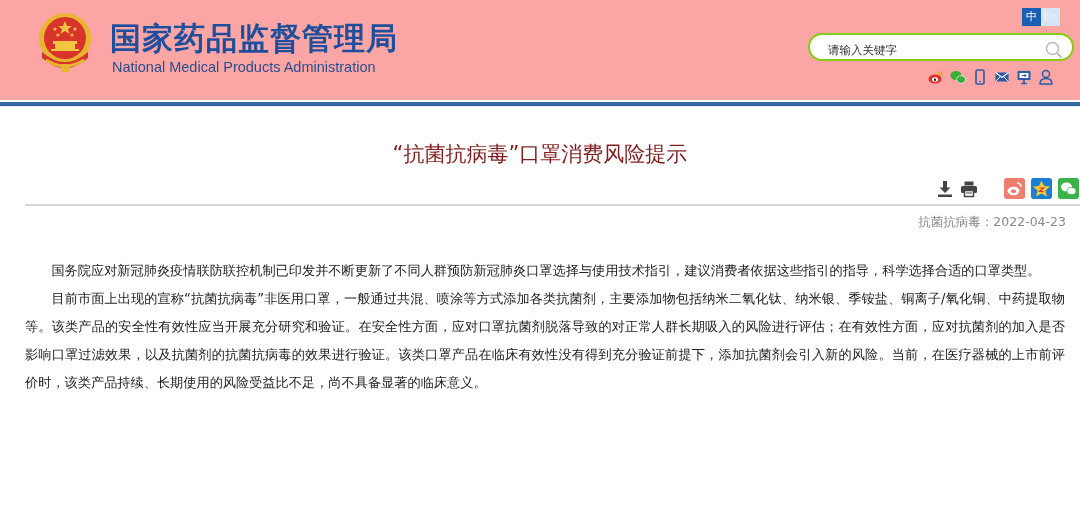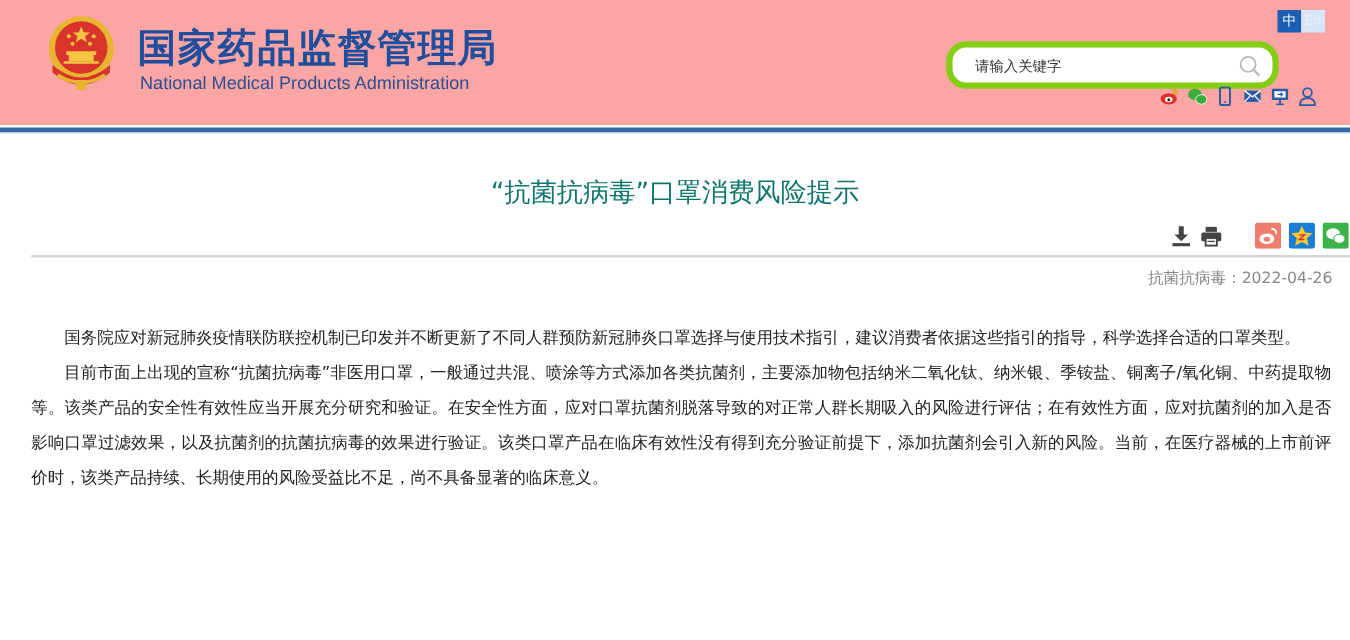--- a/index.html
+++ b/index.html
@@ -10,33 +10,33 @@
     .header { position: absolute; left: 0; top: 0; width: 1080px; height: 100px; background: #fca5a5; }
     .emblem { position: absolute; left: 36px; top: 12px; width: 58px; height: 62px; }
     .site-title-cn { position: absolute; left: 110px; top: 18px; font-size: 31px; font-weight: bold; color: #1f4e9c; letter-spacing: 1px; white-space: nowrap; font-family: "DejaVu Sans", sans-serif; }
     .site-title-en { position: absolute; left: 112px; top: 59px; font-size: 14.5px; color: #2a4f8f; white-space: nowrap; font-family: "Liberation Sans", sans-serif; }
 
     .lang-switch { position: absolute; left: 1022px; top: 8px; display: flex; height: 18px; }
     .lang-btn { width: 19px; height: 18px; font-size: 11px; line-height: 18px; text-align: center; cursor: pointer; }
     .lang-btn.active { background: #1a5fb4; color: #fff; }
     .lang-btn.inactive { background: #d6e6f6; color: #e8f1fa; }
 
-    .search-box { position: absolute; left: 757px; top: 33px; width: 266px; height: 38px; border: 5px solid #84cc16; border-radius: 16px; background: #fff; }
+    .search-box { position: absolute; left: 808px; top: 33px; width: 266px; height: 28px; border: 2px solid #84cc16; border-radius: 16px; background: #fff; }
     .search-input { position: absolute; left: 18px; top: 6px; width: 210px; height: 18px; border: none; outline: none; font-size: 11.5px; color: #333; background: transparent; font-family: "DejaVu Sans", sans-serif; }
     .search-input::placeholder { color: #333; }
     .search-icon { position: absolute; right: 9px; top: 6px; width: 18px; height: 18px; cursor: pointer; }
 
     .social-row { position: absolute; left: 928px; top: 69px; display: flex; gap: 6px; align-items: center; }
     .social-row .ico { width: 16px; height: 16px; display: inline-block; cursor: pointer; }
 
     .header-bar { position: absolute; left: 0; top: 102px; width: 1080px; height: 4px; background: #3765a5; }
     .header-bar-light { position: absolute; left: 0; top: 106px; width: 1080px; height: 1px; background: #dfe8f3; }
 
     
-    .article-title { position: absolute; left: 0; top: 140px; width: 1080px; text-align: center; font-size: 21px; color: #0f766e; font-family: "DejaVu Sans", sans-serif; white-space: nowrap; }
+    .article-title { position: absolute; left: 0; top: 140px; width: 1080px; text-align: center; font-size: 21px; color: #7f1d1d; font-family: "DejaVu Sans", sans-serif; white-space: nowrap; }
 
     .tools { position: absolute; left: 936px; top: 178px; display: flex; align-items: center; gap: 6px; }
     .tool-ico { width: 18px; height: 18px; display: inline-block; cursor: pointer; }
     .share-gap { width: 14px; }
     .share-ico { width: 21px; height: 21px; display: inline-block; cursor: pointer; border-radius: 2px; }
 
     .divider { position: absolute; left: 25px; top: 204px; width: 1055px; height: 2px; background: #d5d5d5; }
 
     .pubdate { position: absolute; right: 14px; top: 214px; font-size: 12.5px; color: #888; white-space: nowrap; }
 
@@ -145,19 +145,19 @@
   <svg class="share-ico" viewBox="0 0 21 21">
     <rect width="21" height="21" rx="2" fill="#3bb34a"></rect>
     <ellipse cx="8.5" cy="9" rx="5.5" ry="4.5" fill="#fff"></ellipse>
     <ellipse cx="13.5" cy="13" rx="4.5" ry="3.6" fill="#fff" stroke="#3bb34a" stroke-width="0.8"></ellipse>
   </svg>
 </div>
 
 <div class="divider"></div>
 
 <div class="pubdate">
-  <span>抗菌抗病毒：</span><span>2022-04-26</span>
+  <span>抗菌抗病毒：</span><span>2022-04-23</span>
 </div>
 
 <div class="body-text">
   <p>国务院应对新冠肺炎疫情联防联控机制已印发并不断更新了不同人群预防新冠肺炎口罩选择与使用技术指引，建议消费者依据这些指引的指导，科学选择合适的口罩类型。</p>
   <p>目前市面上出现的宣称“抗菌抗病毒”非医用口罩，一般通过共混、喷涂等方式添加各类抗菌剂，主要添加物包括纳米二氧化钛、纳米银、季铵盐、铜离子/氧化铜、中药提取物等。该类产品的安全性有效性应当开展充分研究和验证。在安全性方面，应对口罩抗菌剂脱落导致的对正常人群长期吸入的风险进行评估；在有效性方面，应对抗菌剂的加入是否影响口罩过滤效果，以及抗菌剂的抗菌抗病毒的效果进行验证。该类口罩产品在临床有效性没有得到充分验证前提下，添加抗菌剂会引入新的风险。当前，在医疗器械的上市前评价时，该类产品持续、长期使用的风险受益比不足，尚不具备显著的临床意义。</p>
 </div>
 
 </body></html>

